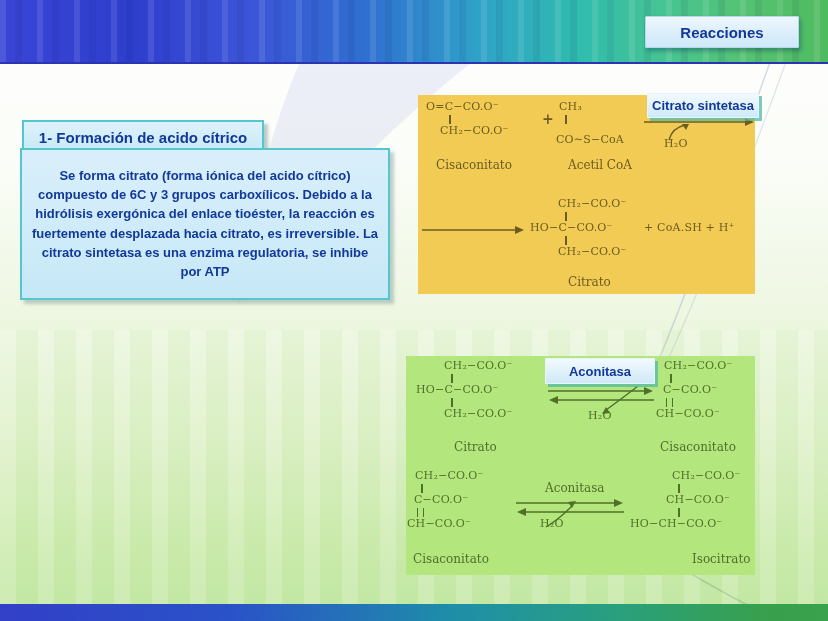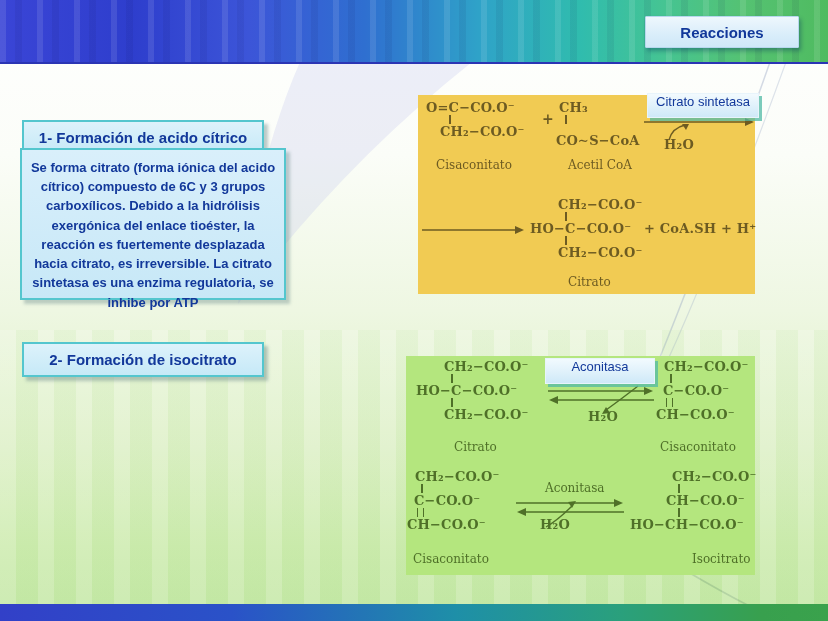--- a/index.html
+++ b/index.html
@@ -41,44 +41,44 @@
   
   .heading-box{
     position:absolute; width:238px; height:31px;
     background:linear-gradient(180deg,#ddf2fb 0%,#c6e9f7 100%);
     border:2px solid #54c6ce;
     box-shadow:4px 4px 3px rgba(110,140,140,0.45);
     display:flex; align-items:center; justify-content:center;
     font-size:15px; font-weight:bold; color:var(--navy,#12389a);
   }
   .para-box{
-    position:absolute; width:266px;
+    position:absolute; width:370px;
     background:linear-gradient(180deg,#d9effb 0%,#c7e8f7 100%);
     border:2px solid #54c6ce;
     box-shadow:4px 4px 3px rgba(110,140,140,0.40);
-    box-sizing:border-box; padding:8px 8px;
+    box-sizing:border-box; padding:16px 8px;
     font-size:13px; font-weight:bold; color:var(--navy,#12389a);
     text-align:center; line-height:1.48;
   }
   
   .enzyme-tag{
     position:absolute; box-sizing:border-box;
     background:linear-gradient(180deg,#f2fafe 0%,#cfe9f8 100%);
     border:1px solid #e8f4fb;
     box-shadow:3px 3px 0 rgba(82,186,166,0.75);
-    display:flex; justify-content:center;
-    font-size:13px; font-weight:normal; color:var(--navy,#12389a);
+    display:flex; align-items:center; justify-content:center;
+    font-size:13px; font-weight:bold; color:var(--navy,#12389a);
   }
   
   .diagram{position:absolute;}
   .diagram1{left:418px; top:95px; width:337px; height:199px; background:var(--yellow-box,#f1cb53);}
   .diagram2{left:406px; top:356px; width:349px; height:219px; background:var(--green-box,#b4e67e);}
   .sline{
     position:absolute; white-space:nowrap;
-    font-family:"DejaVu Serif", serif; font-size:13px; font-weight:bold; letter-spacing:0.2px;
+    font-family:"DejaVu Serif", serif; font-size:11px; font-weight:normal; letter-spacing:0.2px;
   }
   .mlabel{
     position:absolute; white-space:nowrap;
     font-family:"DejaVu Serif", serif; font-size:12px;
   }
   .d1 .sline, .d1 .mlabel{color:#6d5b22;}
   .d2 .sline, .d2 .mlabel{color:#4f7028;}
   .bond{position:absolute; width:1.5px; height:9px; background:#6d5b22;}
   .d2 .bond{background:#4f7028;}
   .dbond{position:absolute; width:5px; height:9px; border-left:1.5px solid #4f7028; border-right:1.5px solid #4f7028;}
@@ -149,23 +149,20 @@
     <div class="bond" style="left:147px;top:141px;"></div>
     <span class="sline" style="left:140px;top:150px;">CH₂−CO.O⁻</span>
     <span class="mlabel" style="left:150px;top:180px;">Citrato</span>
 
     <span class="sline" style="left:226px;top:126px;">+ CoA.SH + H⁺</span>
   </div>
   <div class="enzyme-tag" style="left:647px;top:93px;width:112px;height:25px;">
     <span>Citrato sintetasa</span>
   </div>
 
-  <div class="heading-box" style="left:22px;top:342px;">
-    <span>2- Formación de isocitrato</span>
-  </div>
 
   <div class="diagram diagram2 d2">
 
     <span class="sline" style="left:38px;top:3px;">CH₂−CO.O⁻</span>
     <div class="bond" style="left:45px;top:18px;"></div>
     <span class="sline" style="left:10px;top:27px;">HO−C−CO.O⁻</span>
     <div class="bond" style="left:45px;top:42px;"></div>
     <span class="sline" style="left:38px;top:51px;">CH₂−CO.O⁻</span>
     <span class="mlabel" style="left:48px;top:84px;">Citrato</span>
 

